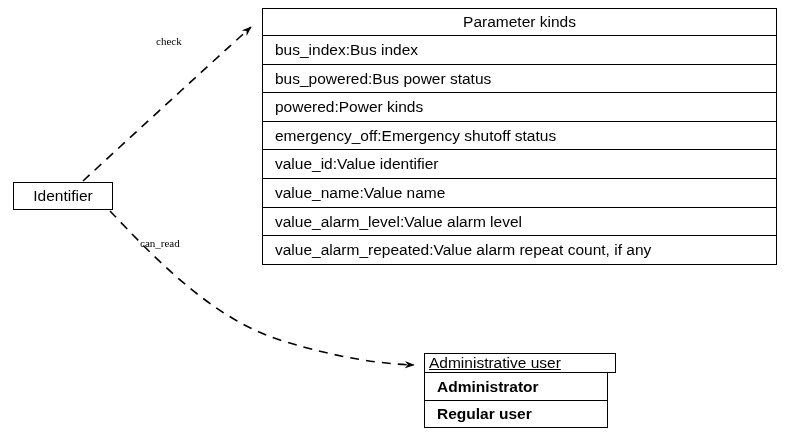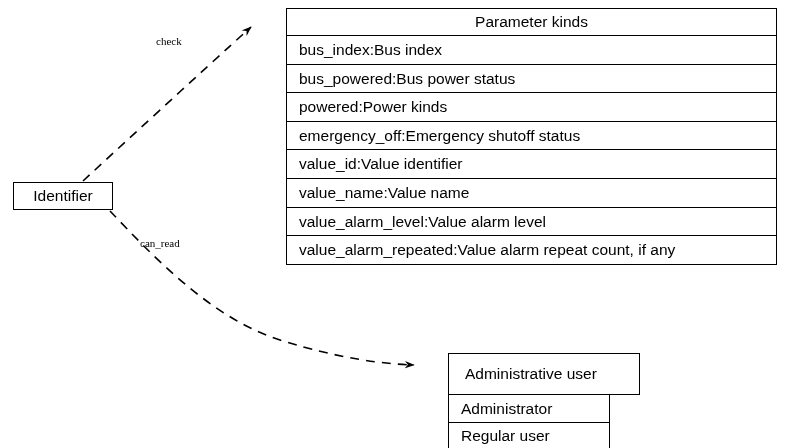--- a/index.html
+++ b/index.html
@@ -52,21 +52,20 @@
     box-sizing: border-box;
     border: 1px solid #000000;
     background: #ffffff;
     font-size: 15.5px;
     line-height: 1;
     color: #000000;
     display: flex;
     align-items: center;
     white-space: nowrap;
     overflow: hidden;
-    margin-left: 24px;
   }
   .record-header {
     justify-content: center;
   }
   .record-row {
     justify-content: flex-start;
     padding-left: 12px;
     border-top: none;
   }
 
@@ -79,28 +78,30 @@
   #param-record .record-header { height: 28px; }
   #param-record .record-row { height: 28.6px; }
 
   
   #admin-record {
     left: 424px;
     top: 353px;
     width: 192px;
   }
   #admin-record .record-header {
-    height: 42px;
+    height: 20px;
     width: 192px;
     justify-content: flex-start;
-    padding-left: 16px;
+    padding-left: 4px;
+    text-decoration: underline;
   }
   #admin-record .record-row {
     height: 27.5px;
-    width: 162px;
+    width: 184px;
+    font-weight: bold;
   }
 
   .edge-label {
     position: absolute;
     font-family: "Liberation Serif", serif;
     font-size: 11px;
     line-height: 1;
     color: #000000;
     white-space: nowrap;
   }

